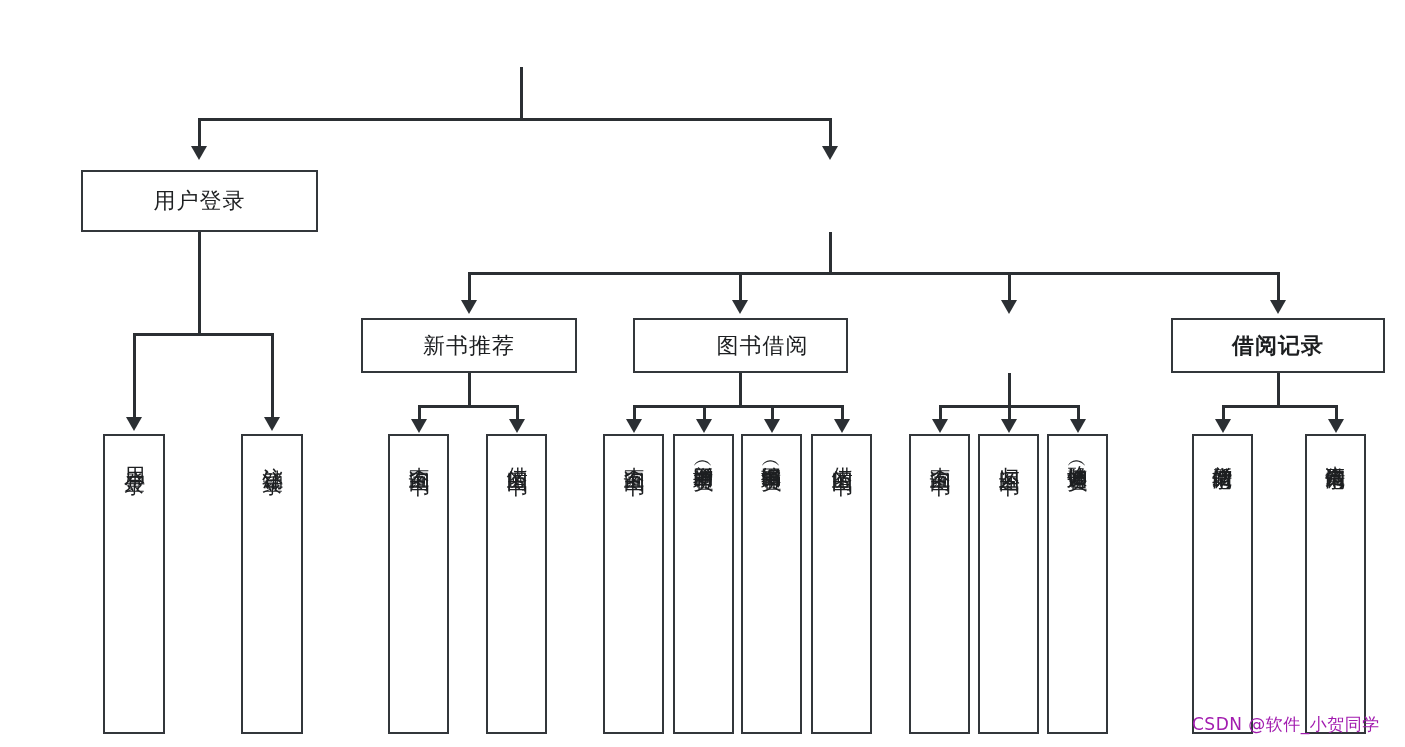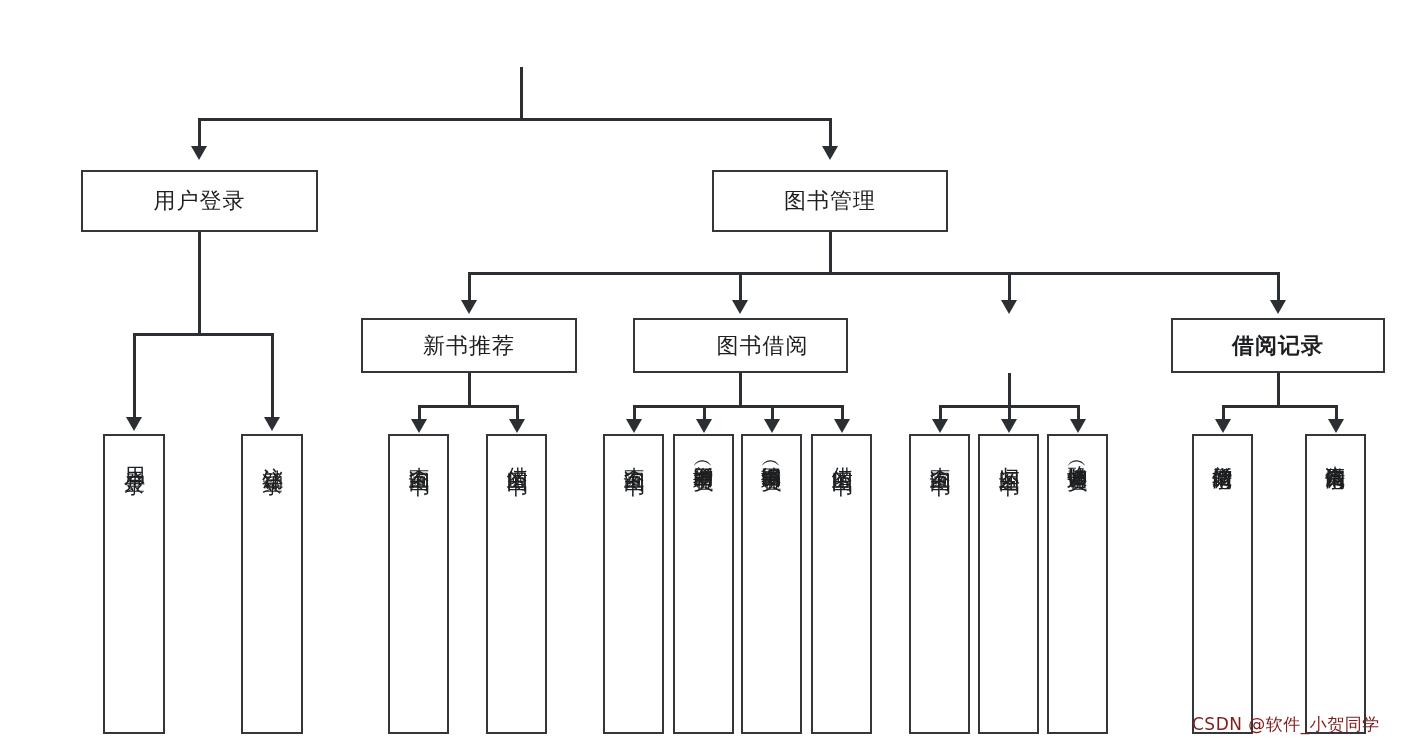--- a/index.html
+++ b/index.html
@@ -68,21 +68,21 @@
     position: absolute;
     width: 0;
     height: 0;
     border-left: 8px solid transparent;
     border-right: 8px solid transparent;
     border-top: 14px solid #2b2f33;
   }
   
   #watermark {
     position: absolute;
-    color: #7f1d1d;
+    color: #a21caf;
     font-size: 17px;
     letter-spacing: 0.5px;
     white-space: nowrap;
     user-select: none;
   }
 </style>
 </head>
 <body>
 
 <div id="canvas">
@@ -91,23 +91,20 @@
   <div class="ln v" style="left:520px; top:67px; height:52px;"></div>
 
   <div class="ln h" style="left:198px; top:118px; width:633px;"></div>
   <div class="ln v" style="left:198px; top:118px; height:30px;"></div>
   <div class="arrow" style="left:191px; top:146px;"></div>
   <div class="ln v" style="left:829px; top:118px; height:30px;"></div>
   <div class="arrow" style="left:822px; top:146px;"></div>
 
   <div class="node mid" style="left:81px; top:170px; width:237px; height:62px;">
     <span class="label">用户登录</span>
-  </div>
-  <div class="node mid" style="left:712px; top:170px; width:236px; height:62px;">
-    <span class="label">图书管理</span>
   </div>
 
   <div class="ln v" style="left:198px; top:232px; height:102px;"></div>
   <div class="ln h" style="left:133px; top:333px; width:140px;"></div>
   <div class="ln v" style="left:133px; top:333px; height:86px;"></div>
   <div class="arrow" style="left:126px; top:417px;"></div>
   <div class="ln v" style="left:271px; top:333px; height:86px;"></div>
   <div class="arrow" style="left:264px; top:417px;"></div>
 
   <div class="ln v" style="left:829px; top:232px; height:42px;"></div>

